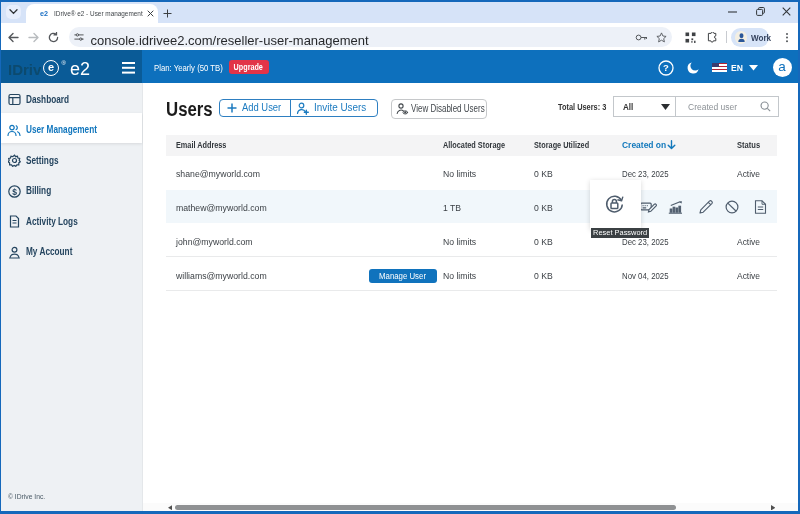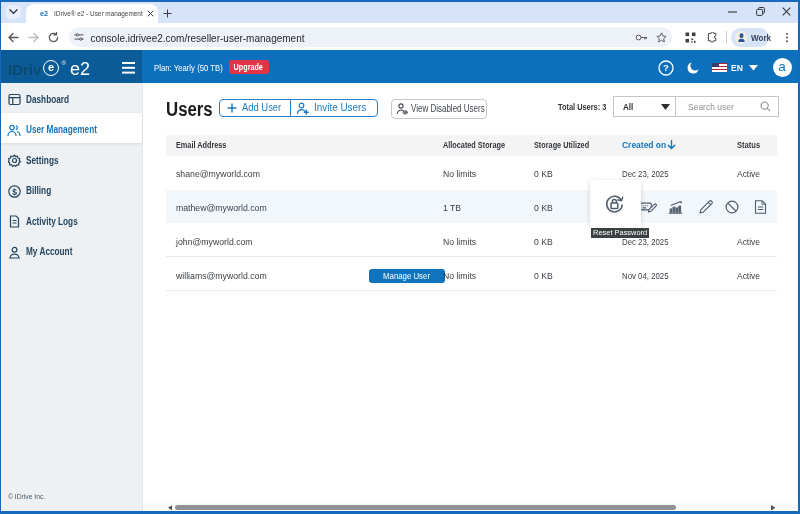--- a/index.html
+++ b/index.html
@@ -42,21 +42,21 @@
     <path d="M9.6 5.5 A4.1 4.1 0 1 1 8.2 2.4 M8.5 0.4 L8.5 2.9 L6 2.9" stroke="#54575b" stroke-width="1.3" fill="none" stroke-linecap="round"></path>
   </svg>
 <div class="abs" style="left:69px;top:27px;width:603px;height:20px;border-radius:10px;background:#edf1f8;"></div>
 <svg class="abs" style="left:74px;top:32px;" width="10" height="10" viewBox="0 0 10 10">
     <g stroke="#54575b" stroke-width="1" fill="none" stroke-linecap="round">
       <path d="M0.8 2.9 H9.2 M0.8 7.1 H9.2"></path>
       <circle cx="3.4" cy="2.9" r="1.2" fill="#edf1f8"></circle>
       <circle cx="6.8" cy="7.1" r="1.2" fill="#edf1f8"></circle>
     </g>
   </svg>
-<div class="tx" style="left:90.5px;top:33.5px;font-size:10px;color:#27292c;">console.idrivee2.com/reseller-user-management</div>
+<div class="tx" style="left:90.5px;top:33.5px;font-size:13px;color:#27292c;">console.idrivee2.com/reseller-user-management</div>
 <svg class="abs" style="left:635px;top:32px;" width="13" height="11" viewBox="0 0 13 11">
     <g stroke="#54575b" stroke-width="1" fill="none">
       <circle cx="3.6" cy="5.5" r="2.4"></circle>
       <path d="M6 5.5 H12 M9.8 5.5 V7.6 M11.4 5.5 V7"></path>
     </g>
   </svg>
 <svg class="abs" style="left:656px;top:31.5px;" width="11" height="11" viewBox="0 0 11 11">
     <path d="M5.5 0.9 L6.9 4 L10.1 4.4 L7.7 6.6 L8.4 9.9 L5.5 8.2 L2.6 9.9 L3.3 6.6 L0.9 4.4 L4.1 4 Z" stroke="#54575b" stroke-width="0.9" fill="none" stroke-linejoin="round"></path>
   </svg>
 <svg class="abs" style="left:684.5px;top:31.5px;" width="11" height="11" viewBox="0 0 11 11">
@@ -199,21 +199,21 @@
   </svg>
 <div class="tx" style="left:411px;top:109px;font-size:10px;color:#41464b;transform:scaleX(0.8) translateY(-50%);">View Disabled Users</div>
 
 <div class="tx" style="left:557.8px;top:106.5px;font-size:9px;font-weight:bold;color:#333;transform:scaleX(0.82) translateY(-50%);">Total Users: 3</div>
 <div class="abs" style="left:613px;top:95.8px;width:63px;height:21.3px;border:1px solid #c3c7cb;"></div>
 <div class="tx" style="left:622.5px;top:106.5px;font-size:9px;font-weight:bold;color:#333;transform:scaleX(0.9) translateY(-50%);">All</div>
 <svg class="abs" style="left:661px;top:103.5px;" width="9" height="6" viewBox="0 0 9 6">
     <path d="M0 0 L4.5 6 L9 0 Z" fill="#2b2e31"></path>
   </svg>
 <div class="abs" style="left:676px;top:95.8px;width:102.6px;height:21.3px;border:1px solid #c3c7cb;border-left:none;"></div>
-<div class="tx" style="left:688px;top:106.5px;font-size:8.5px;color:#8c9196;transform:scaleX(1) translateY(-50%);">Search user</div>
+<div class="tx" style="left:688px;top:106.5px;font-size:8.5px;color:#8c9196;transform:scaleX(1) translateY(-50%);">Created user</div>
 <svg class="abs" style="left:760px;top:101px;" width="11" height="11" viewBox="0 0 11 11">
     <circle cx="4.6" cy="4.6" r="3.6" stroke="#8a9096" stroke-width="1.1" fill="none"></circle>
     <path d="M7.3 7.3 L10.2 10.2" stroke="#8a9096" stroke-width="1.1"></path>
   </svg>
 
 <div class="abs" style="left:165.5px;top:135px;width:611.5px;height:20.5px;background:#f4f4f5;"></div>
 <div class="tx" style="left:175.5px;top:145.2px;font-size:9px;font-weight:bold;color:#32373c;transform:scaleX(0.81) translateY(-50%);">Email Address</div>
 <div class="tx" style="left:442.8px;top:145.2px;font-size:9px;font-weight:bold;color:#32373c;transform:scaleX(0.81) translateY(-50%);">Allocated Storage</div>
 <div class="tx" style="left:533.5px;top:145.2px;font-size:9px;font-weight:bold;color:#32373c;transform:scaleX(0.81) translateY(-50%);">Storage Utilized</div>
 <div class="tx" style="left:621.5px;top:145.2px;font-size:9px;font-weight:bold;color:#1178bc;transform:scaleX(0.94) translateY(-50%);">Created on</div>
@@ -269,21 +269,21 @@
 
 <div class="abs" style="left:165.5px;top:256.3px;width:611.5px;height:1px;background:#e9eaeb;"></div>
 <div class="tx" style="left:175.5px;top:241.8px;font-size:9px;color:#3a3f44;transform:scaleX(0.968) translateY(-50%);">john@myworld.com</div>
 <div class="tx" style="left:442.8px;top:241.8px;font-size:9px;color:#3a3f44;transform:scaleX(0.96) translateY(-50%);">No limits</div>
 <div class="tx" style="left:533.5px;top:241.8px;font-size:9px;color:#3a3f44;transform:scaleX(0.96) translateY(-50%);">0 KB</div>
 <div class="tx" style="left:621.5px;top:241.8px;font-size:9px;color:#3a3f44;transform:scaleX(0.87) translateY(-50%);">Dec 23, 2025</div>
 <div class="tx" style="left:737.2px;top:241.8px;font-size:9px;color:#3a3f44;transform:scaleX(0.94) translateY(-50%);">Active</div>
 
 <div class="abs" style="left:165.5px;top:290.3px;width:611.5px;height:1px;background:#e9eaeb;"></div>
 <div class="tx" style="left:175.5px;top:275.5px;font-size:9px;color:#3a3f44;transform:scaleX(0.968) translateY(-50%);">williams@myworld.com</div>
-<div class="abs" style="left:369px;top:268.8px;width:76px;height:14px;background:#1073bd;border-radius:3px;text-align:center;font-size:0;"><span style="display:inline-block;white-space:nowrap;font-size:8.5px;color:#fff;line-height:14px;transform:scaleX(0.92);">Manage User</span></div>
+<div class="abs" style="left:369px;top:268.8px;width:68px;height:14px;background:#1073bd;border-radius:3px;text-align:center;font-size:0;"><span style="display:inline-block;white-space:nowrap;font-size:8.5px;color:#fff;line-height:14px;transform:scaleX(0.92);">Manage User</span></div>
 <div class="tx" style="left:442.8px;top:275.5px;font-size:9px;color:#3a3f44;transform:scaleX(0.96) translateY(-50%);">No limits</div>
 <div class="tx" style="left:533.5px;top:275.5px;font-size:9px;color:#3a3f44;transform:scaleX(0.96) translateY(-50%);">0 KB</div>
 <div class="tx" style="left:621.5px;top:275.5px;font-size:9px;color:#3a3f44;transform:scaleX(0.87) translateY(-50%);">Nov 04, 2025</div>
 <div class="tx" style="left:737.2px;top:275.5px;font-size:9px;color:#3a3f44;transform:scaleX(0.94) translateY(-50%);">Active</div>
 
 <div class="abs" style="left:590px;top:179.8px;width:50.8px;height:48.9px;background:#fff;box-shadow:0 1px 5px rgba(0,0,0,0.16);"></div>
 <svg class="abs" style="left:604px;top:194px;" width="21" height="22" viewBox="0 0 21 22">
     <g stroke="#4f5d6d" stroke-width="1.5" fill="none">
       <path d="M17.4 6.4 A7.8 7.8 0 1 0 18.3 10.5"></path>
       <path d="M18.9 2.6 L17.6 6.8 L13.4 5.7" stroke-width="1.4" stroke-linejoin="round"></path>

